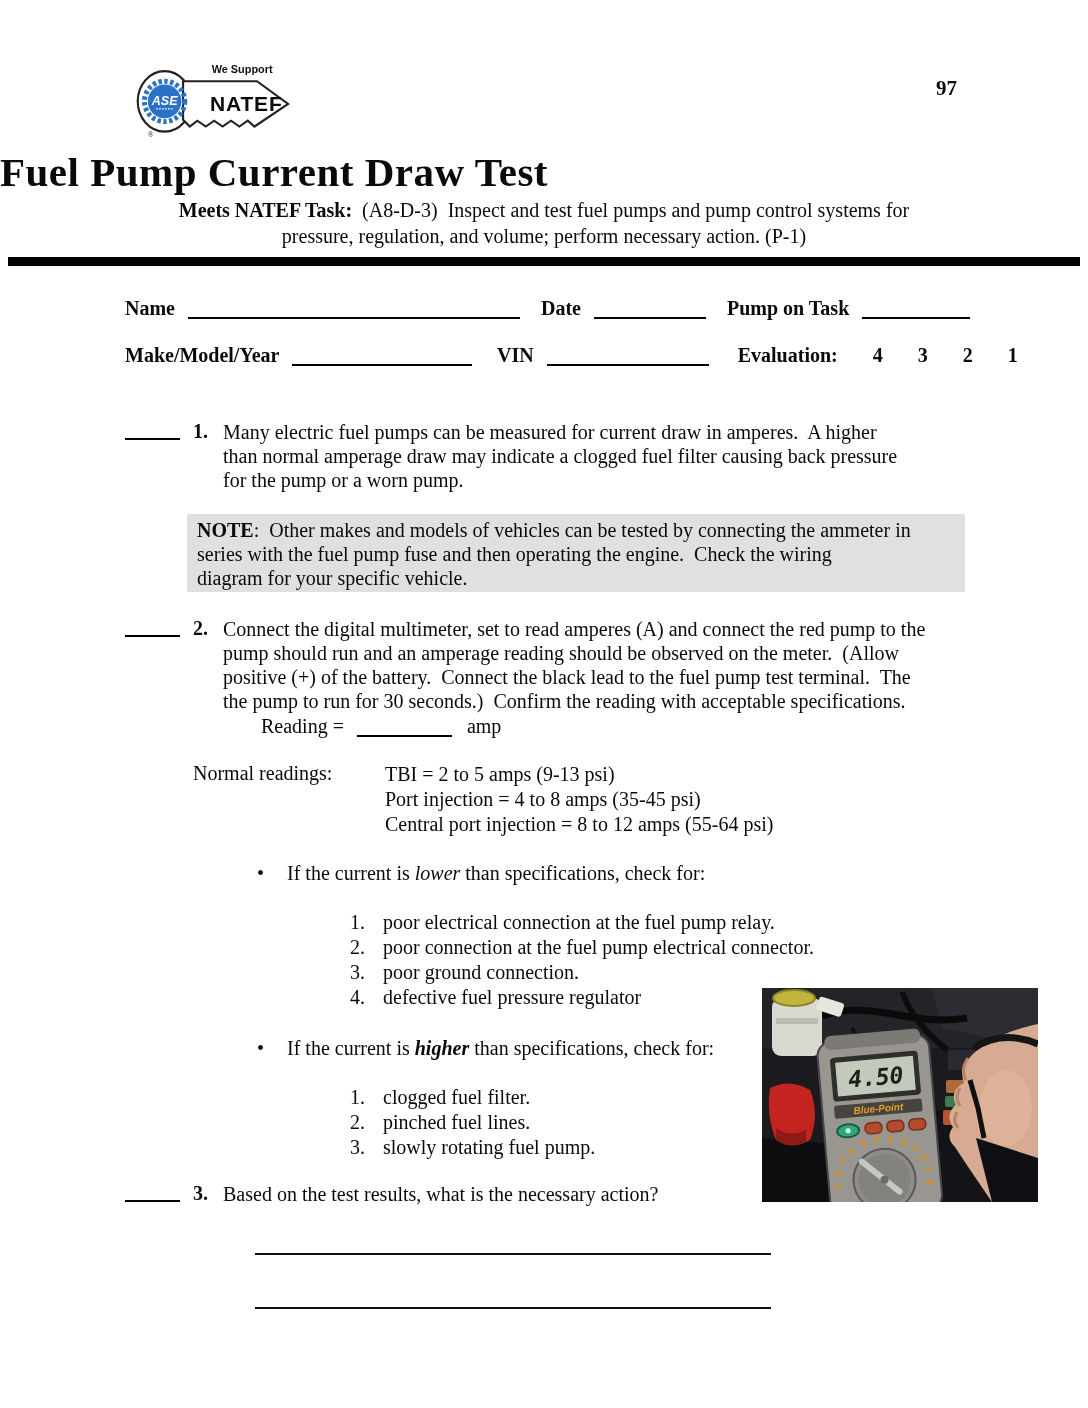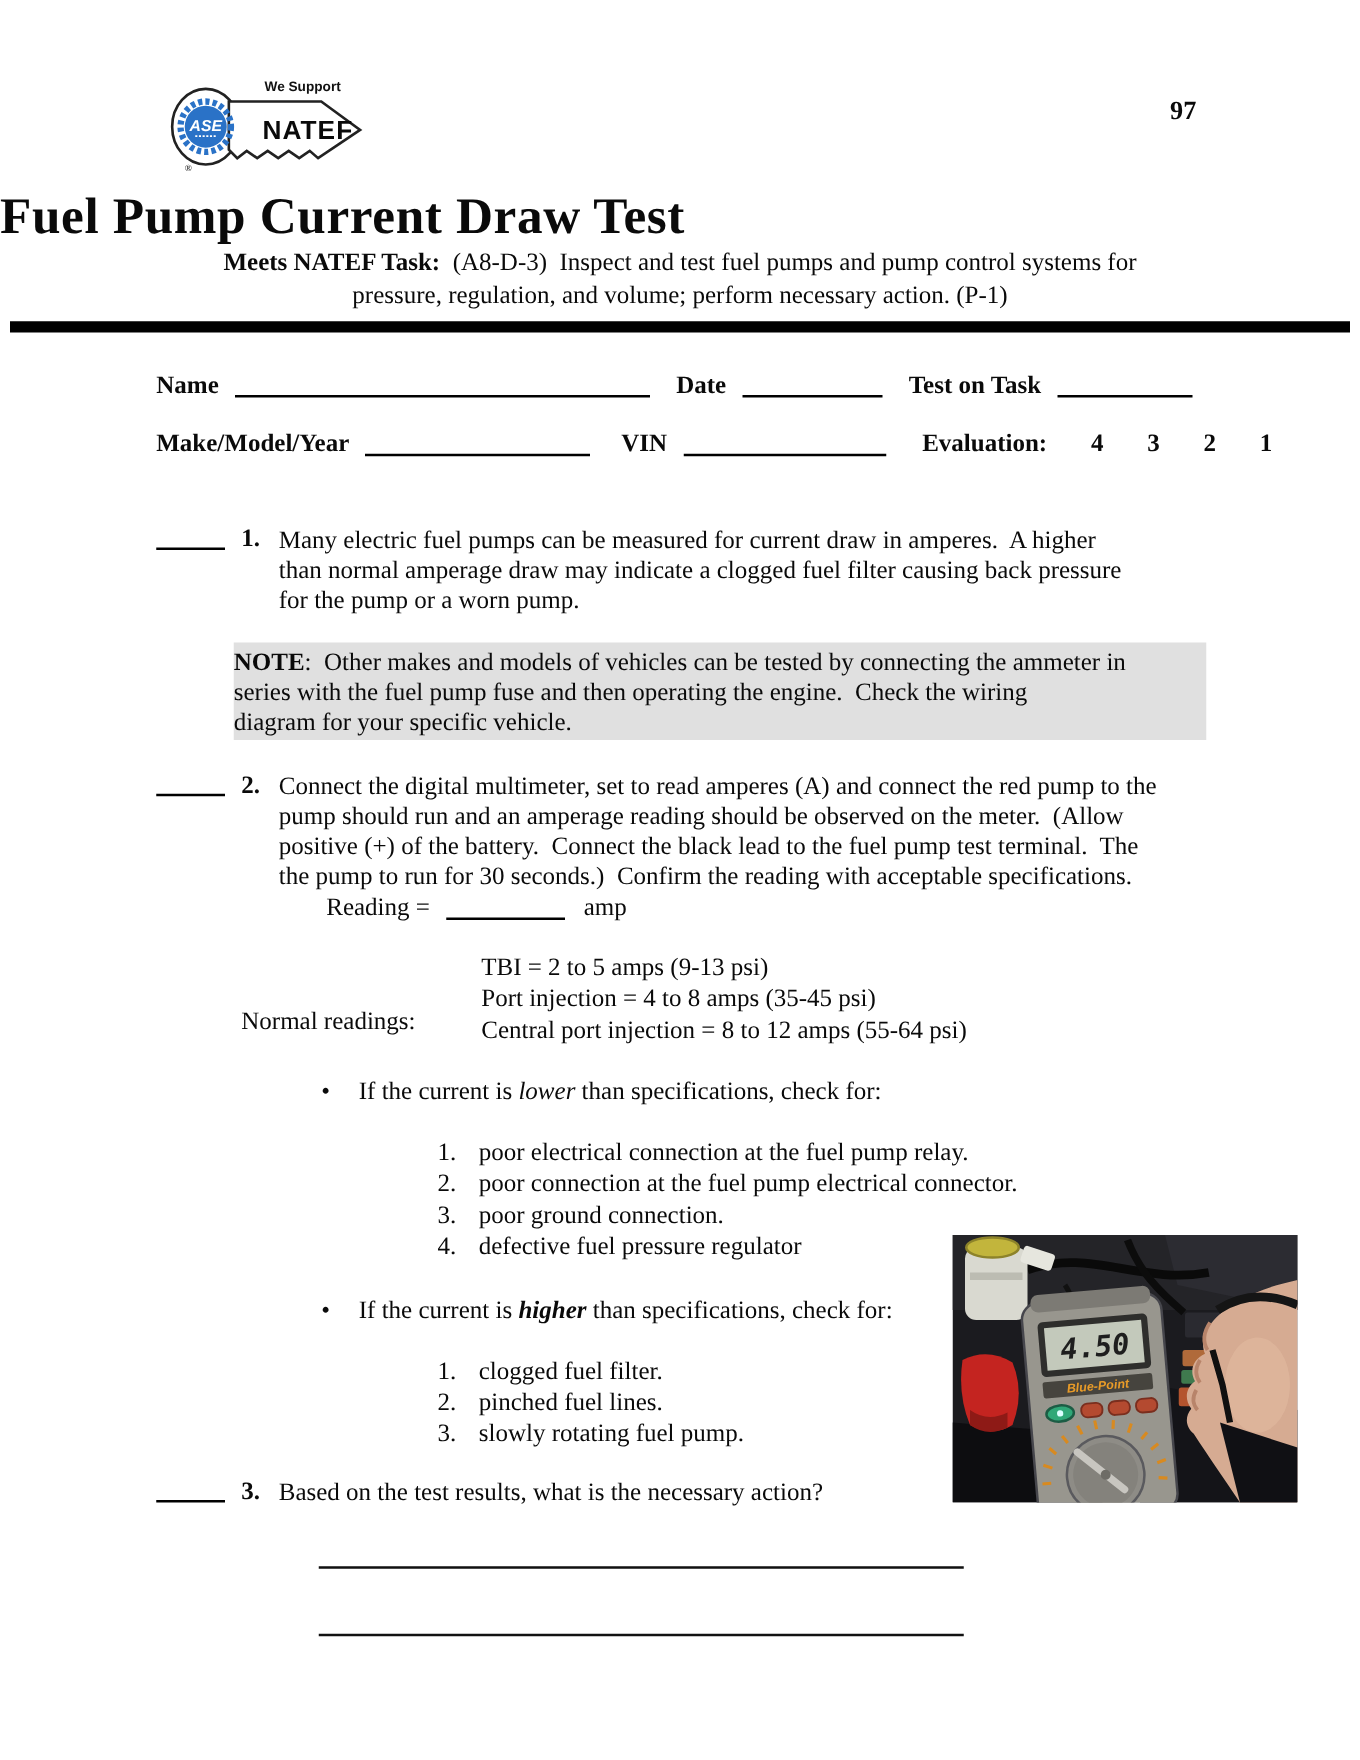--- a/index.html
+++ b/index.html
@@ -32,27 +32,27 @@
   .eval-num { display:inline-block; margin-left:30px; }
 
   
   .item-row { position:absolute; left:125px; display:flex; font-size:20px; }
   .checkoff { width:55px; height:0; border-bottom:2px solid #000; margin-top:18px; flex:none; }
   .item-num { font-weight:bold; width:30px; margin-left:13px; flex:none; }
   .item-text { width:755px; }
   .item-text .ln { line-height:24px; white-space:nowrap; }
 
   .note-box { position:absolute; left:187px; top:514px; width:778px; height:78px;
-              background:#e0e0e0; padding:4px 10px 0 0; font-size:20px; }
+              background:#e0e0e0; padding:4px 10px 0 10px; font-size:20px; }
   .note-box .ln { line-height:24px; white-space:nowrap; }
 
   .reading-row { margin-left:38px; line-height:26px; white-space:nowrap;font-family:Liberation Serif, serif; }
 
   .nr-block { position:absolute; left:193px; top:762px; display:flex; font-size:20px; }
-  .nr-label { width:192px; flex:none;margin-top:44px; }
+  .nr-label { width:192px; flex:none; }
   .nr-lines .ln { line-height:25px; white-space:nowrap; }
 
   .bullet-row { position:absolute; left:257px; font-size:20px; white-space:nowrap; }
   .bullet-glyph { display:inline-block; width:30px; }
   .em-lower { font-style:italic; }
   .em-higher { font-style:italic; font-weight:bold; }
 
   .sub-list { position:absolute; left:318px; font-size:20px; }
   .sub-list .li { line-height:25px; white-space:nowrap;margin-left:32px; }
   .sub-num { display:inline-block; width:33px; }
@@ -92,21 +92,21 @@
   <div class="task-line1"><span class="bold">Meets NATEF Task:</span><span>&nbsp; (A8-D-3)&nbsp; Inspect and test fuel pumps and pump control systems for</span></div>
   <div class="task-line2">pressure, regulation, and volume; perform necessary action. (P-1)</div>
 
   <div class="rule-bar"></div>
 
   <div class="form-row row1">
     <span>Name</span>
     <span class="blank" style="width:332px; margin-left:8px;"></span>
     <span style="margin-left:16px;">Date</span>
     <span class="blank" style="width:112px; margin-left:8px;"></span>
-    <span style="margin-left:16px;">Test on Task</span>
+    <span style="margin-left:16px;">Pump on Task</span>
     <span class="blank" style="width:108px; margin-left:8px;"></span>
   </div>
 
   <div class="form-row row2">
     <span>Make/Model/Year</span>
     <span class="blank" style="width:180px; margin-left:8px;"></span>
     <span style="margin-left:20px;">VIN</span>
     <span class="blank" style="width:162px; margin-left:8px;"></span>
     <span style="margin-left:24px;">Evaluation:</span>
     <span class="eval-num">4</span>

